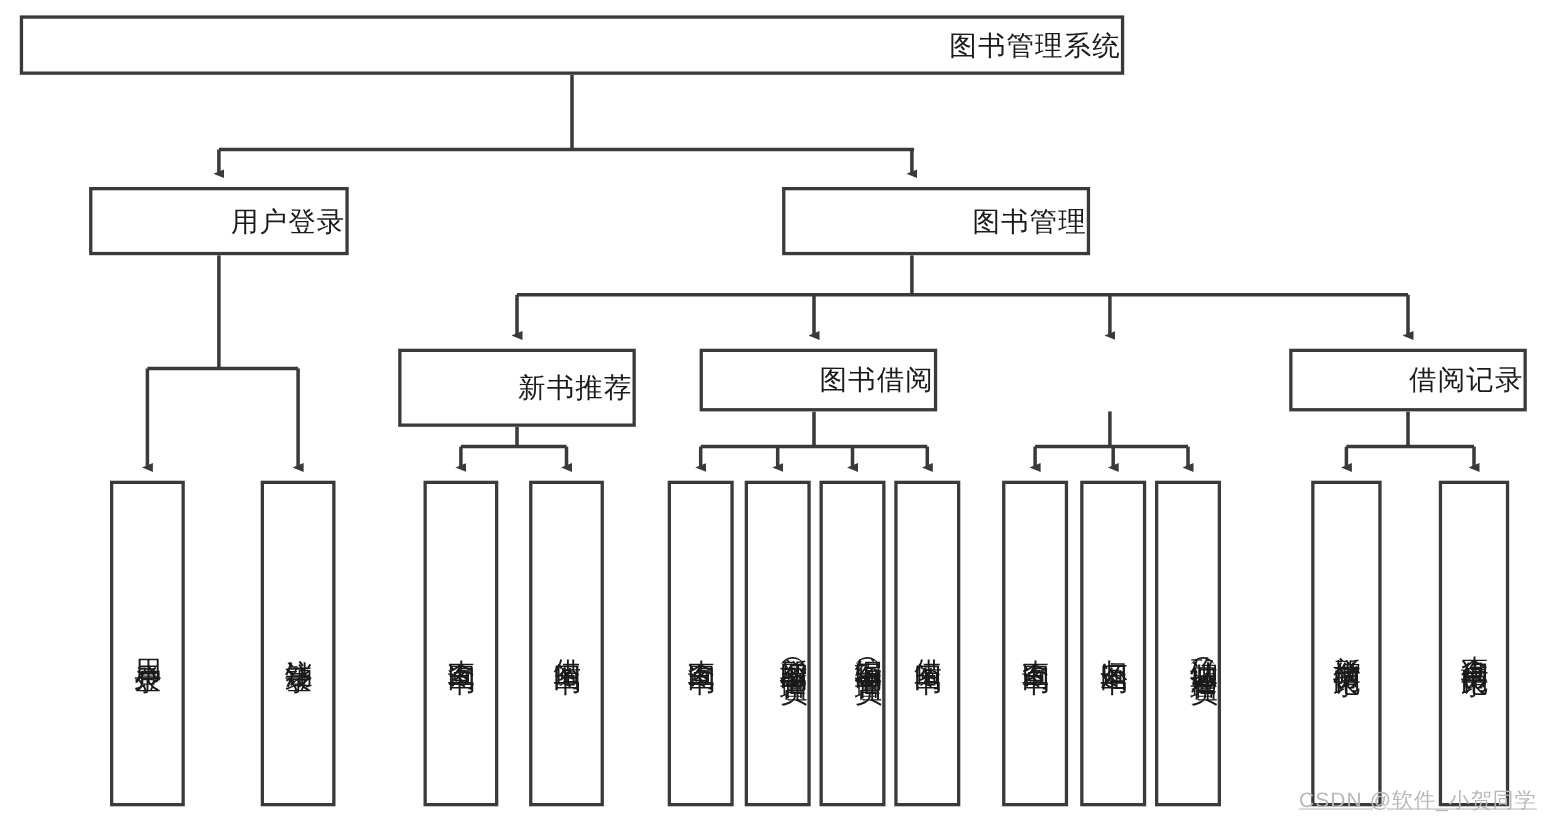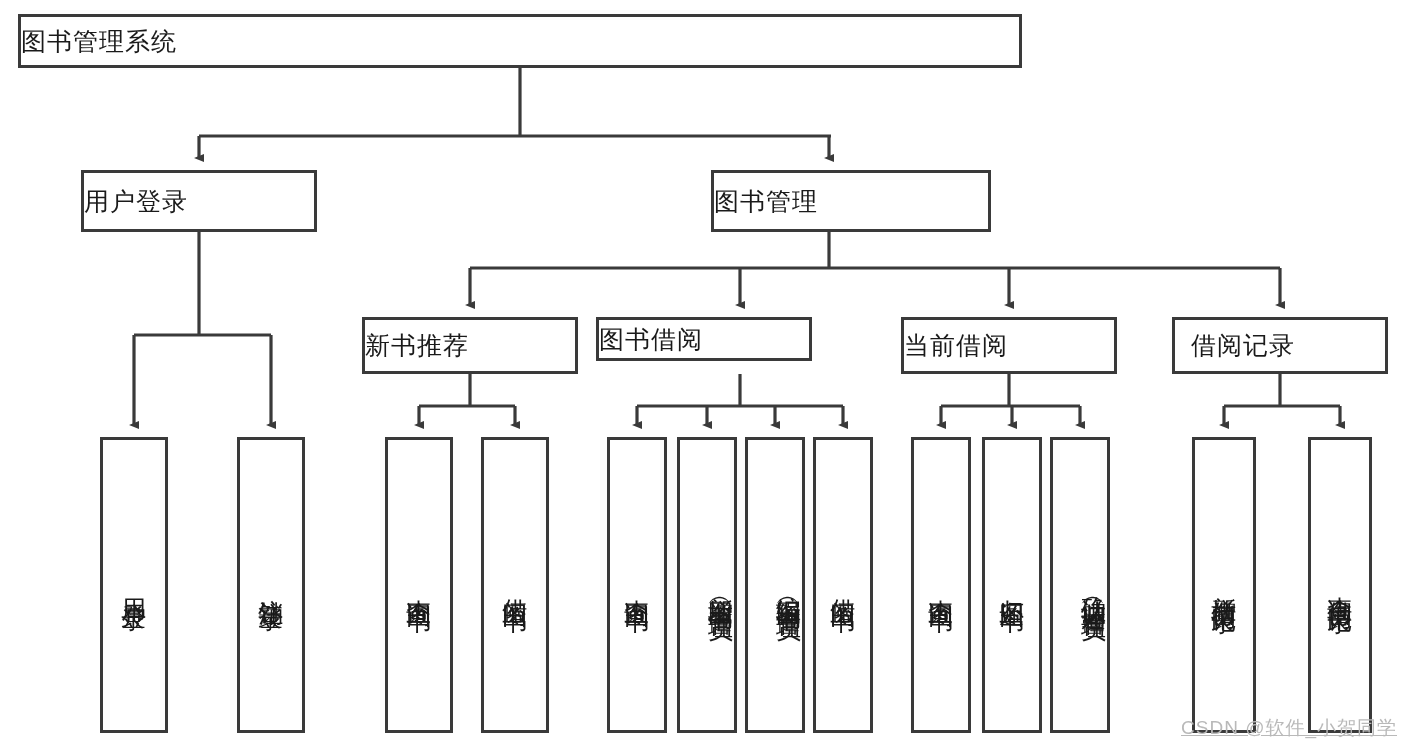--- a/index.html
+++ b/index.html
@@ -25,21 +25,21 @@
     height: 747px;
     pointer-events: none;
   }
   .node {
     position: absolute;
     box-sizing: border-box;
     border: 3px solid #3a3a3a;
     background: #ffffff;
     display: flex;
     align-items: center;
-    justify-content: flex-start;
+    justify-content: flex-end;
     color: #1a1a1a;
   }
   .node.h {
     font-size: 25px;
     letter-spacing: 1px;
   }
   .node.v {
     writing-mode: vertical-rl;
     text-orientation: upright;
     font-size: 25px;
@@ -128,31 +128,28 @@
   </div>
 
   <div class="node h" style="left:81px; top:170px; width:236px; height:62px;">
     <span class="label">用户登录</span>
   </div>
 
   <div class="node h" style="left:711px; top:170px; width:280px; height:62px;">
     <span class="label">图书管理</span>
   </div>
 
-  <div class="node h" style="left:362px; top:317px; width:216px; height:57px;">
+  <div class="node h" style="left:362px; top:317px; width:216px; height:71px;">
     <span class="label">新书推荐</span>
   </div>
 
-  <div class="node h" style="left:596px; top:317px; width:216px; height:44px;">
+  <div class="node h" style="left:636px; top:317px; width:216px; height:57px;">
     <span class="label">图书借阅</span>
   </div>
 
-  <div class="node h" style="left:901px; top:317px; width:216px; height:57px;">
-    <span class="label">当前借阅</span>
-  </div>
 
   <div class="node h" style="left:1172px; top:317px; width:216px; height:57px;padding-left:16px;">
     <span class="label">借阅记录</span>
   </div>
 
   <div class="node v mid" style="left:100px; top:437px; width:68px; height:296px;">
     <span class="label">用户登录</span>
   </div>
 
   <div class="node v mid" style="left:237px; top:437px; width:68px; height:296px;">

